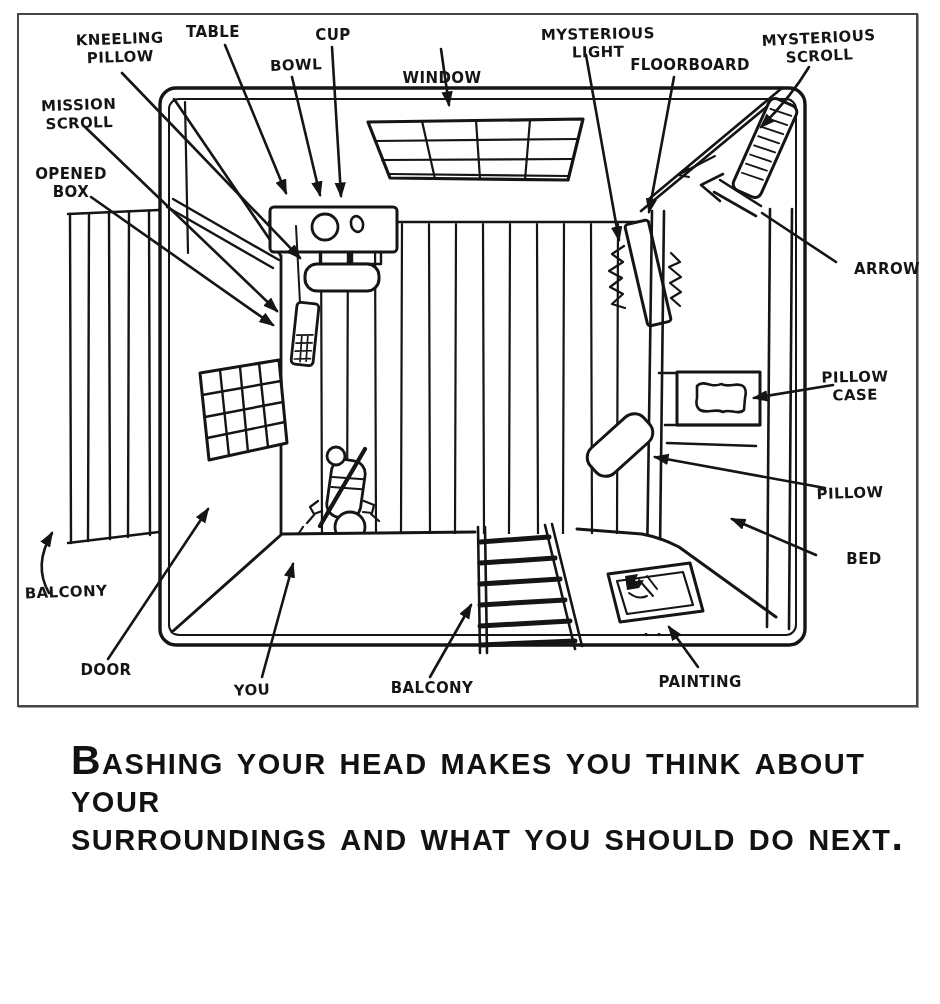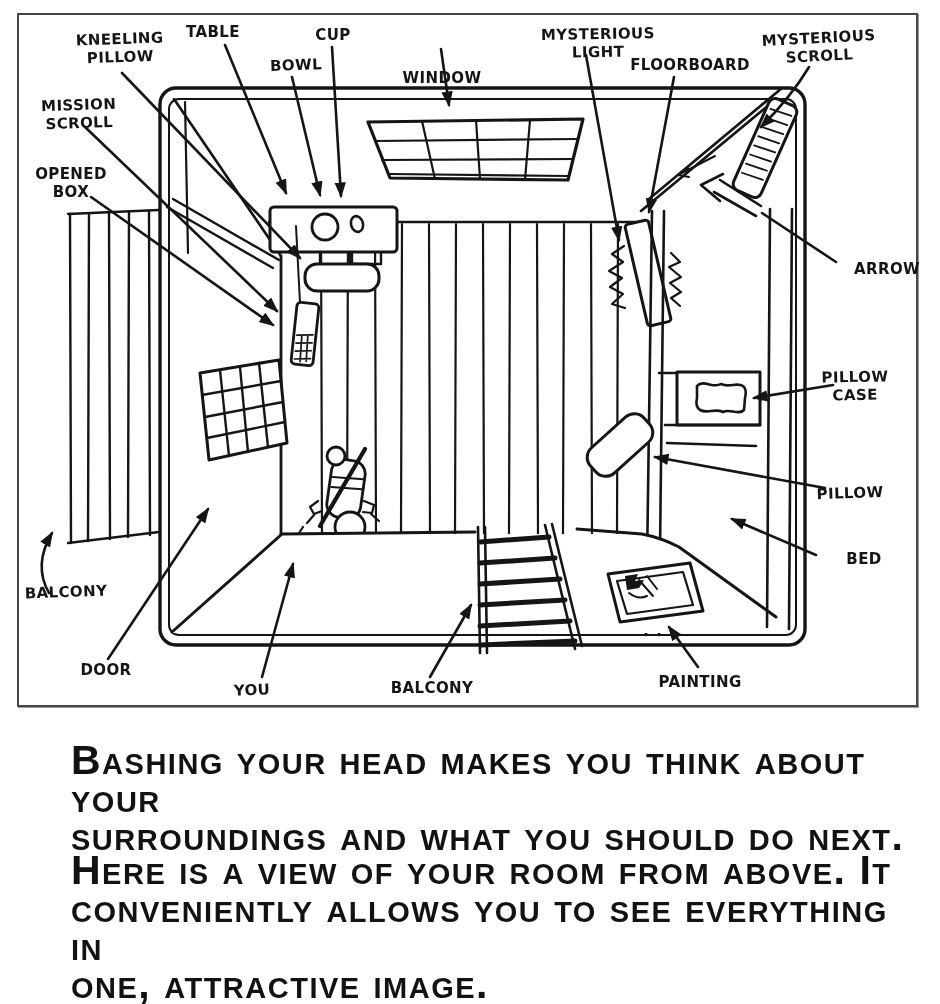--- a/index.html
+++ b/index.html
@@ -195,17 +195,14 @@
     <div class="lbl" style="left:845px;top:544px;">BED</div>
     <div class="lbl" style="left:47px;top:577px;transform:translate(-50%,-50%) rotate(-2deg);">BALCONY</div>
     <div class="lbl" style="left:87px;top:655px;">DOOR</div>
     <div class="lbl" style="left:233px;top:675px;transform:translate(-50%,-50%) rotate(-2deg);">YOU</div>
     <div class="lbl" style="left:413px;top:673px;">BALCONY</div>
     <div class="lbl" style="left:681px;top:667px;text-align:right;">PAINTING</div>
   </div>
 
   <div class="cap" style="top:741px;">Bashing your head makes you think about your
 surroundings and what you should do next.</div>
-  <div class="cap" style="top:851px;">Here is a view of your room from above. It
-conveniently allows you to see everything in
-one, attractive image.</div>
 
 </div>
 
 </body></html>

